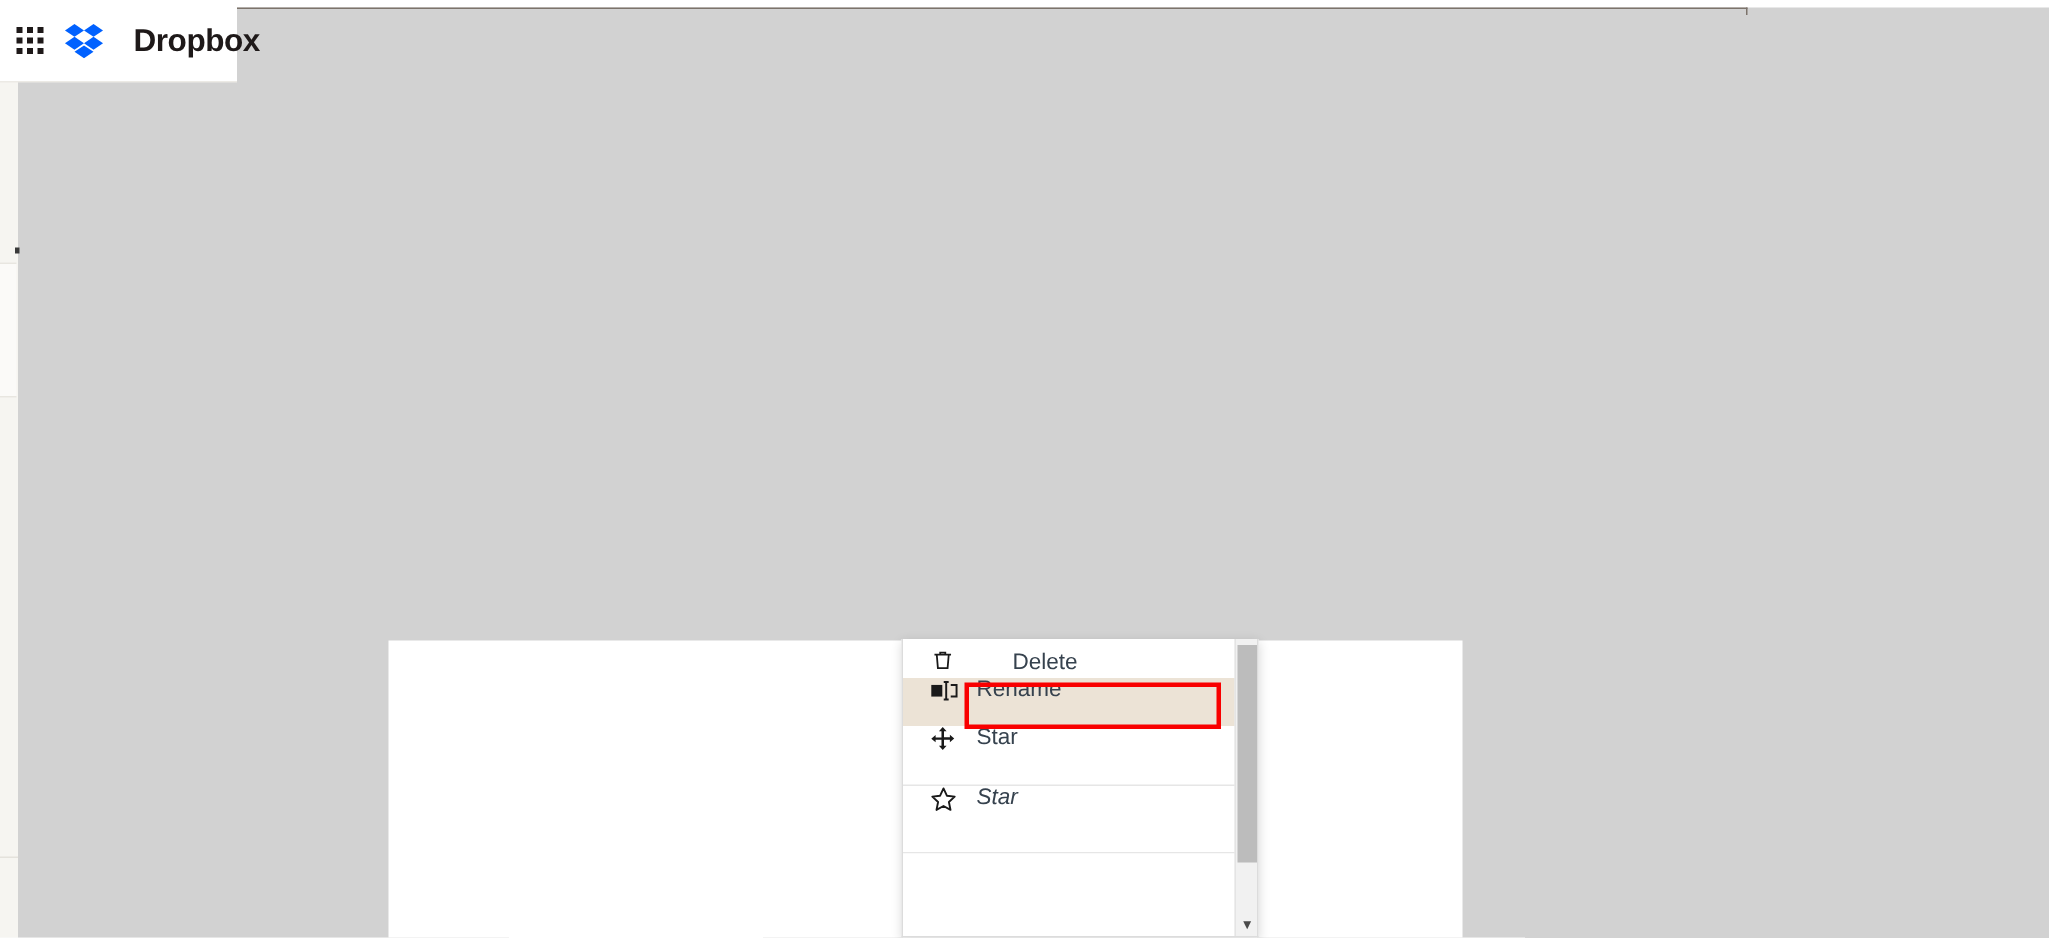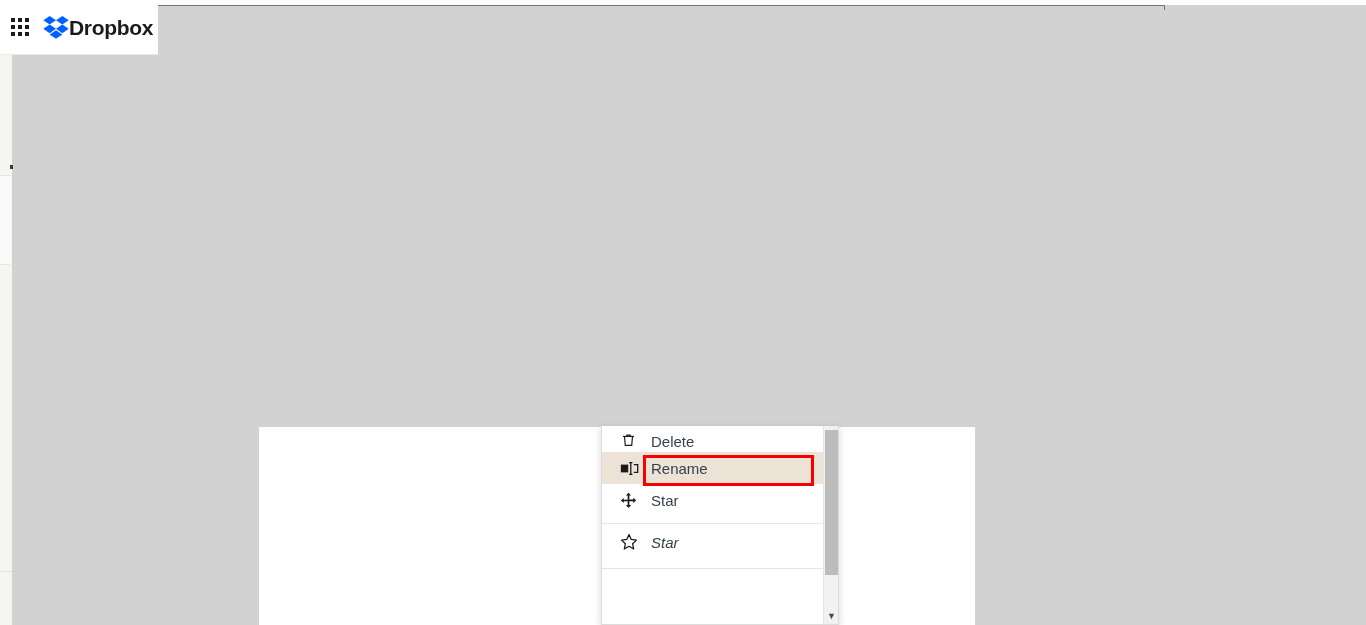--- a/index.html
+++ b/index.html
@@ -95,21 +95,21 @@
   .apps-icon i {
     display: block;
     width: 4px;
     height: 4px;
     background: #1e1919;
   }
 
   .brand {
     display: flex;
     align-items: center;
-    gap: 0;
+    gap: 20px;
   }
   .brand-mark { width: 26px; height: 23px; flex: none; display:block; }
   .brand-text {
     font-size: 21px;
     font-weight: bold;
     color: #1e1919;
     letter-spacing: -0.3px;
     line-height: 1;
   }
 
@@ -173,27 +173,27 @@
   }
   .menu-list {
     position: absolute;
     left: 0;
     top: 0;
     width: 222px;
     height: 199px;
   }
   .menu-item {
     display: flex;
-    align-items: center;
+    align-items: flex-start;
     height: 32px;
     padding-left: 18px;
     box-sizing: border-box;
     cursor: default;
   }
-  .menu-item.first { height: 26px; align-items: flex-end; padding-bottom: 3px; }
+  .menu-item.first { height: 26px; align-items: flex-end; padding-bottom: 3px; gap: 24px; }
   .menu-item.highlight { background: #ece3d6; }
   .menu-icon {
     width: 22px;
     flex: none;
     display: flex;
     align-items: center;
     justify-content: flex-start;
     color: #1a1a1a;
   }
   .menu-icon svg { display: block; }

